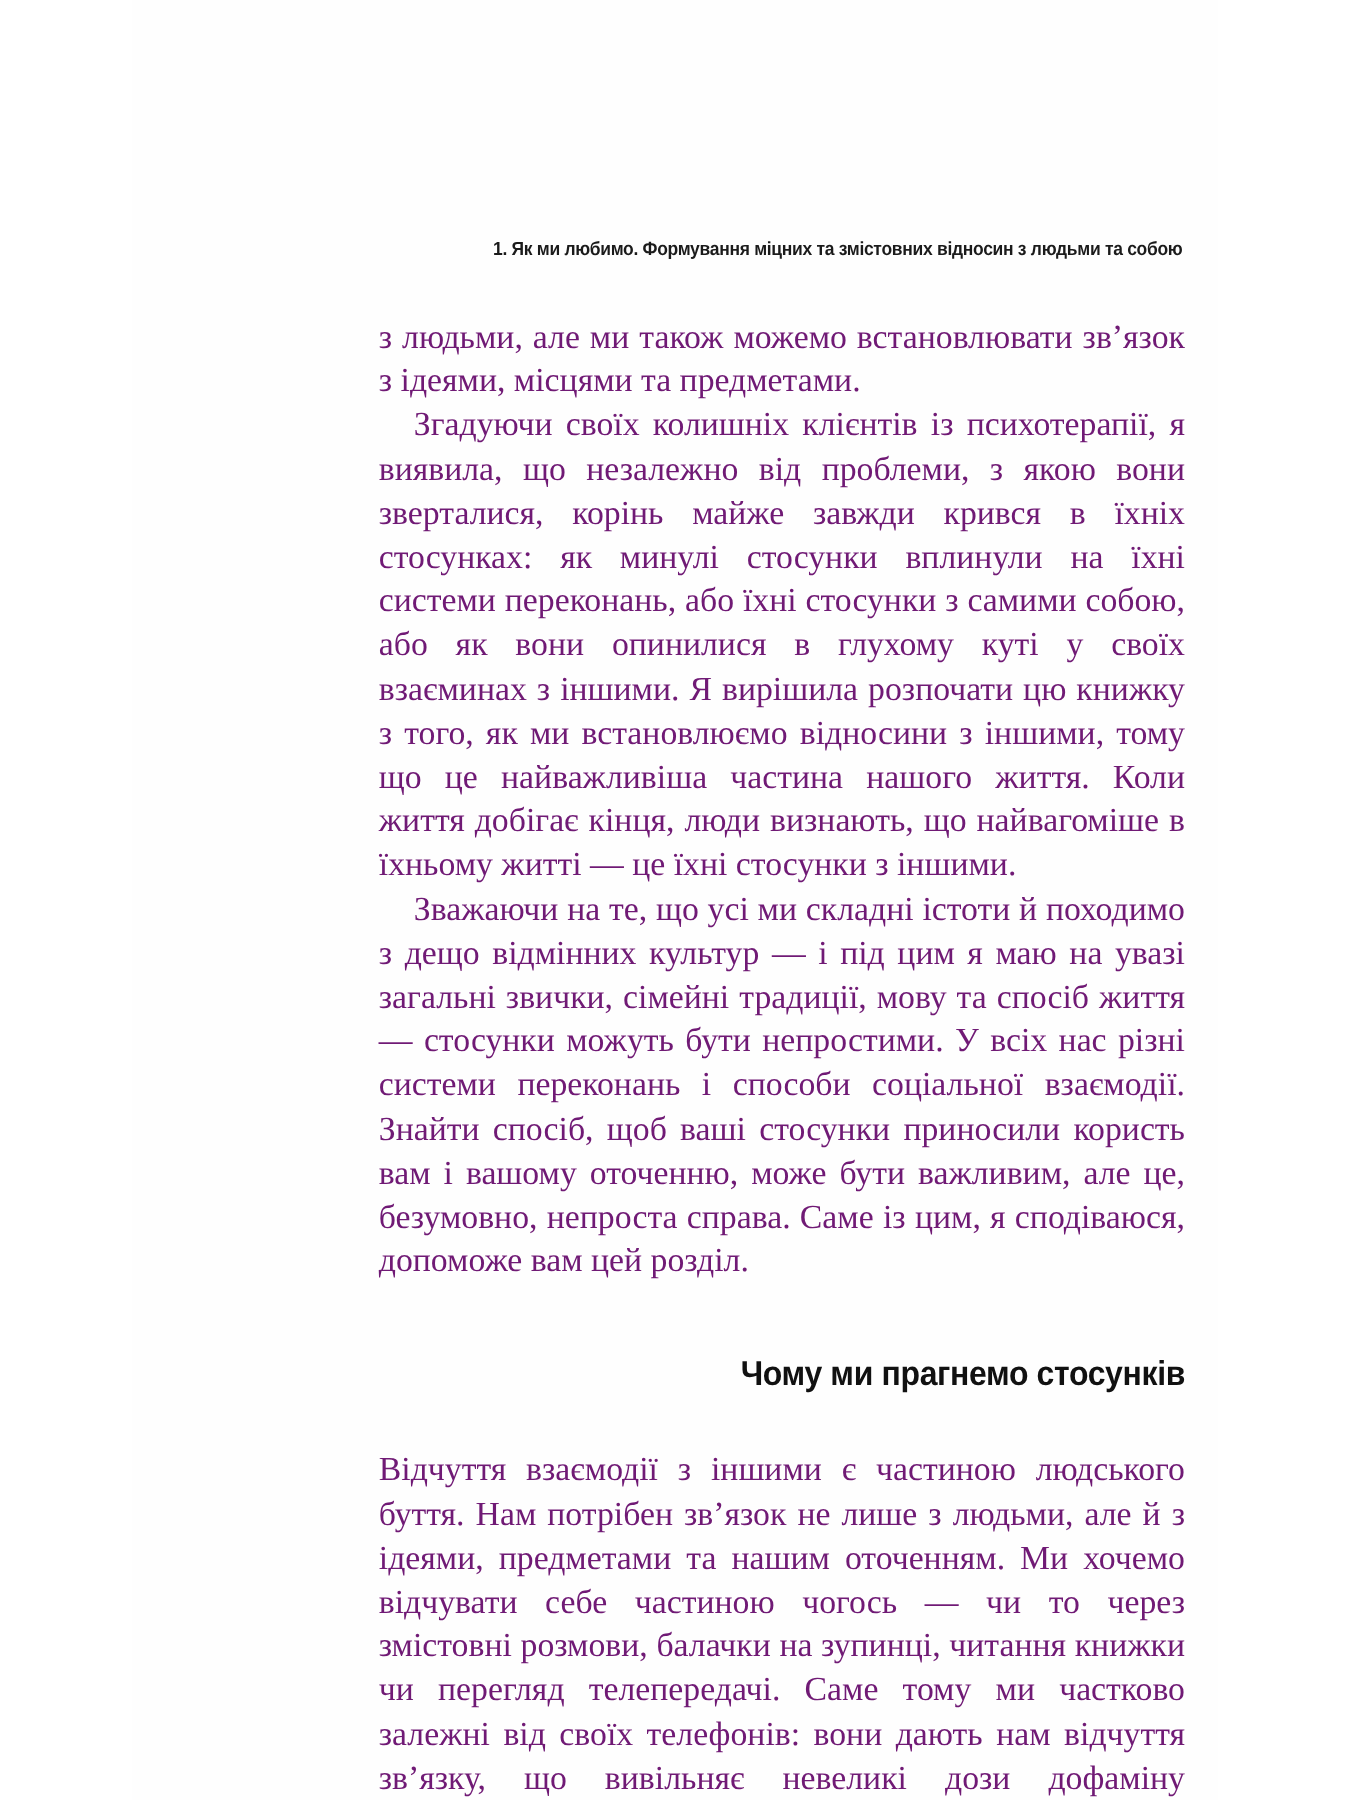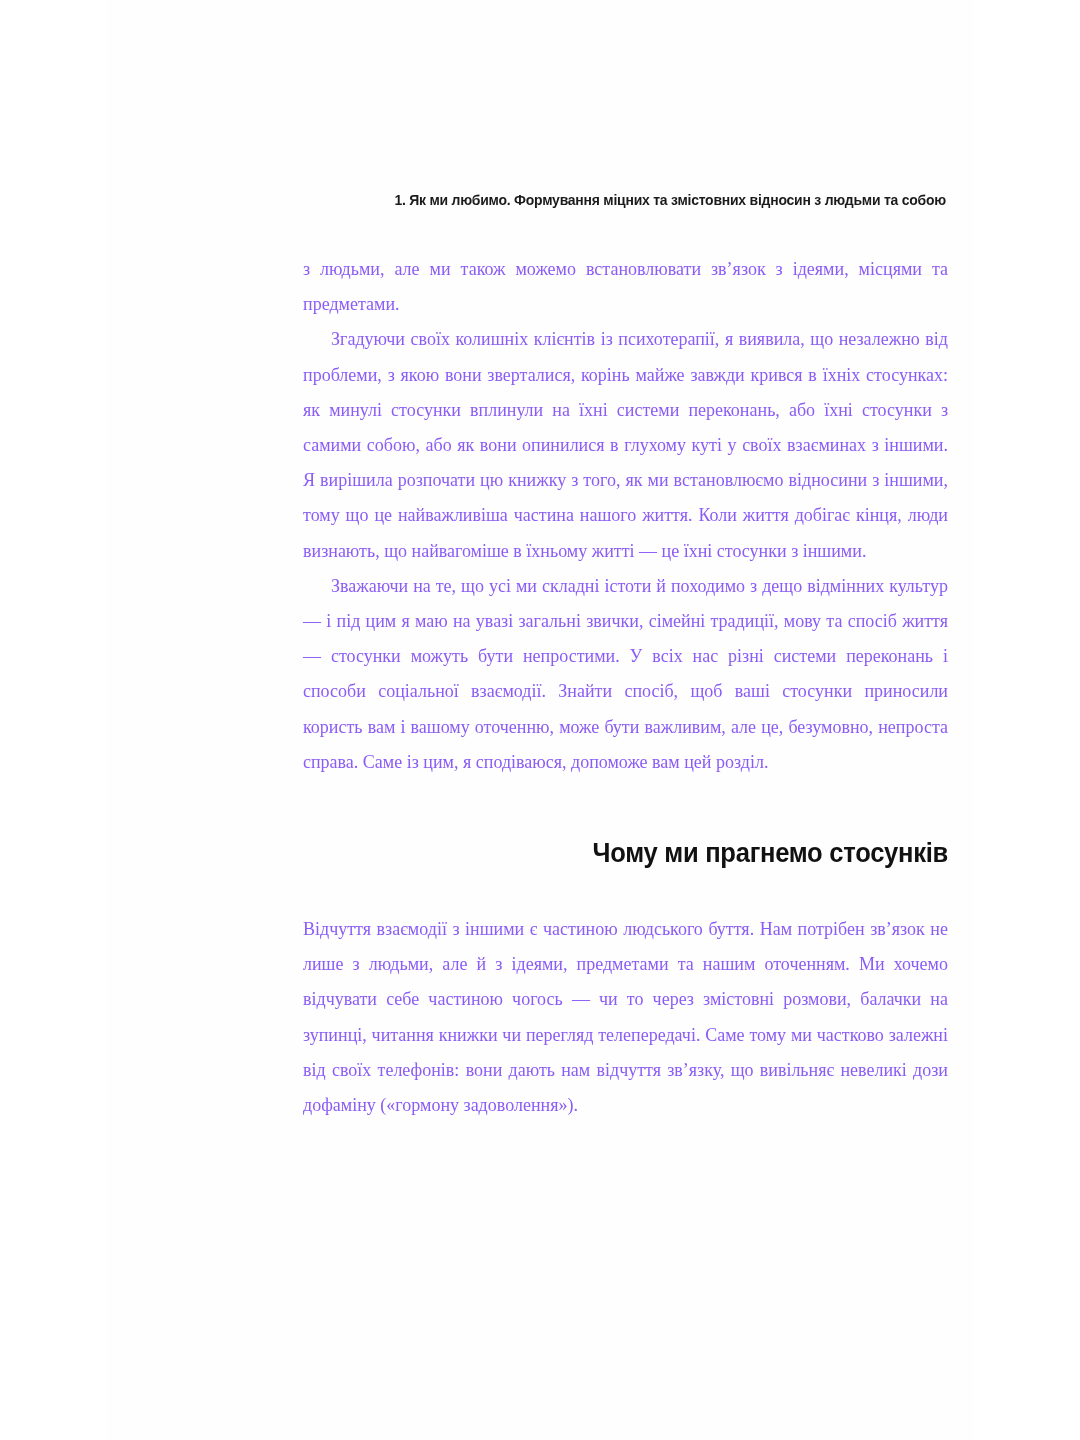--- a/index.html
+++ b/index.html
@@ -41,26 +41,26 @@
   
   .text-block {
     position: absolute;
     left: 197px;
     top: 252px;
     width: 645px;
   }
 
   p.para {
     margin: 0;
-    font-size: 18px;
+    font-size: 27px;
     line-height: 35.2px;
     text-align: justify;
     text-justify: inter-word;
     text-indent: 0;
-    color: #8b5cf6;
+    color: #701a75;
     hyphens: manual;
     -webkit-hyphens: manual;
   }
 
   p.para.indent {
     text-indent: 28px;
   }
 
   
   .section-heading {

